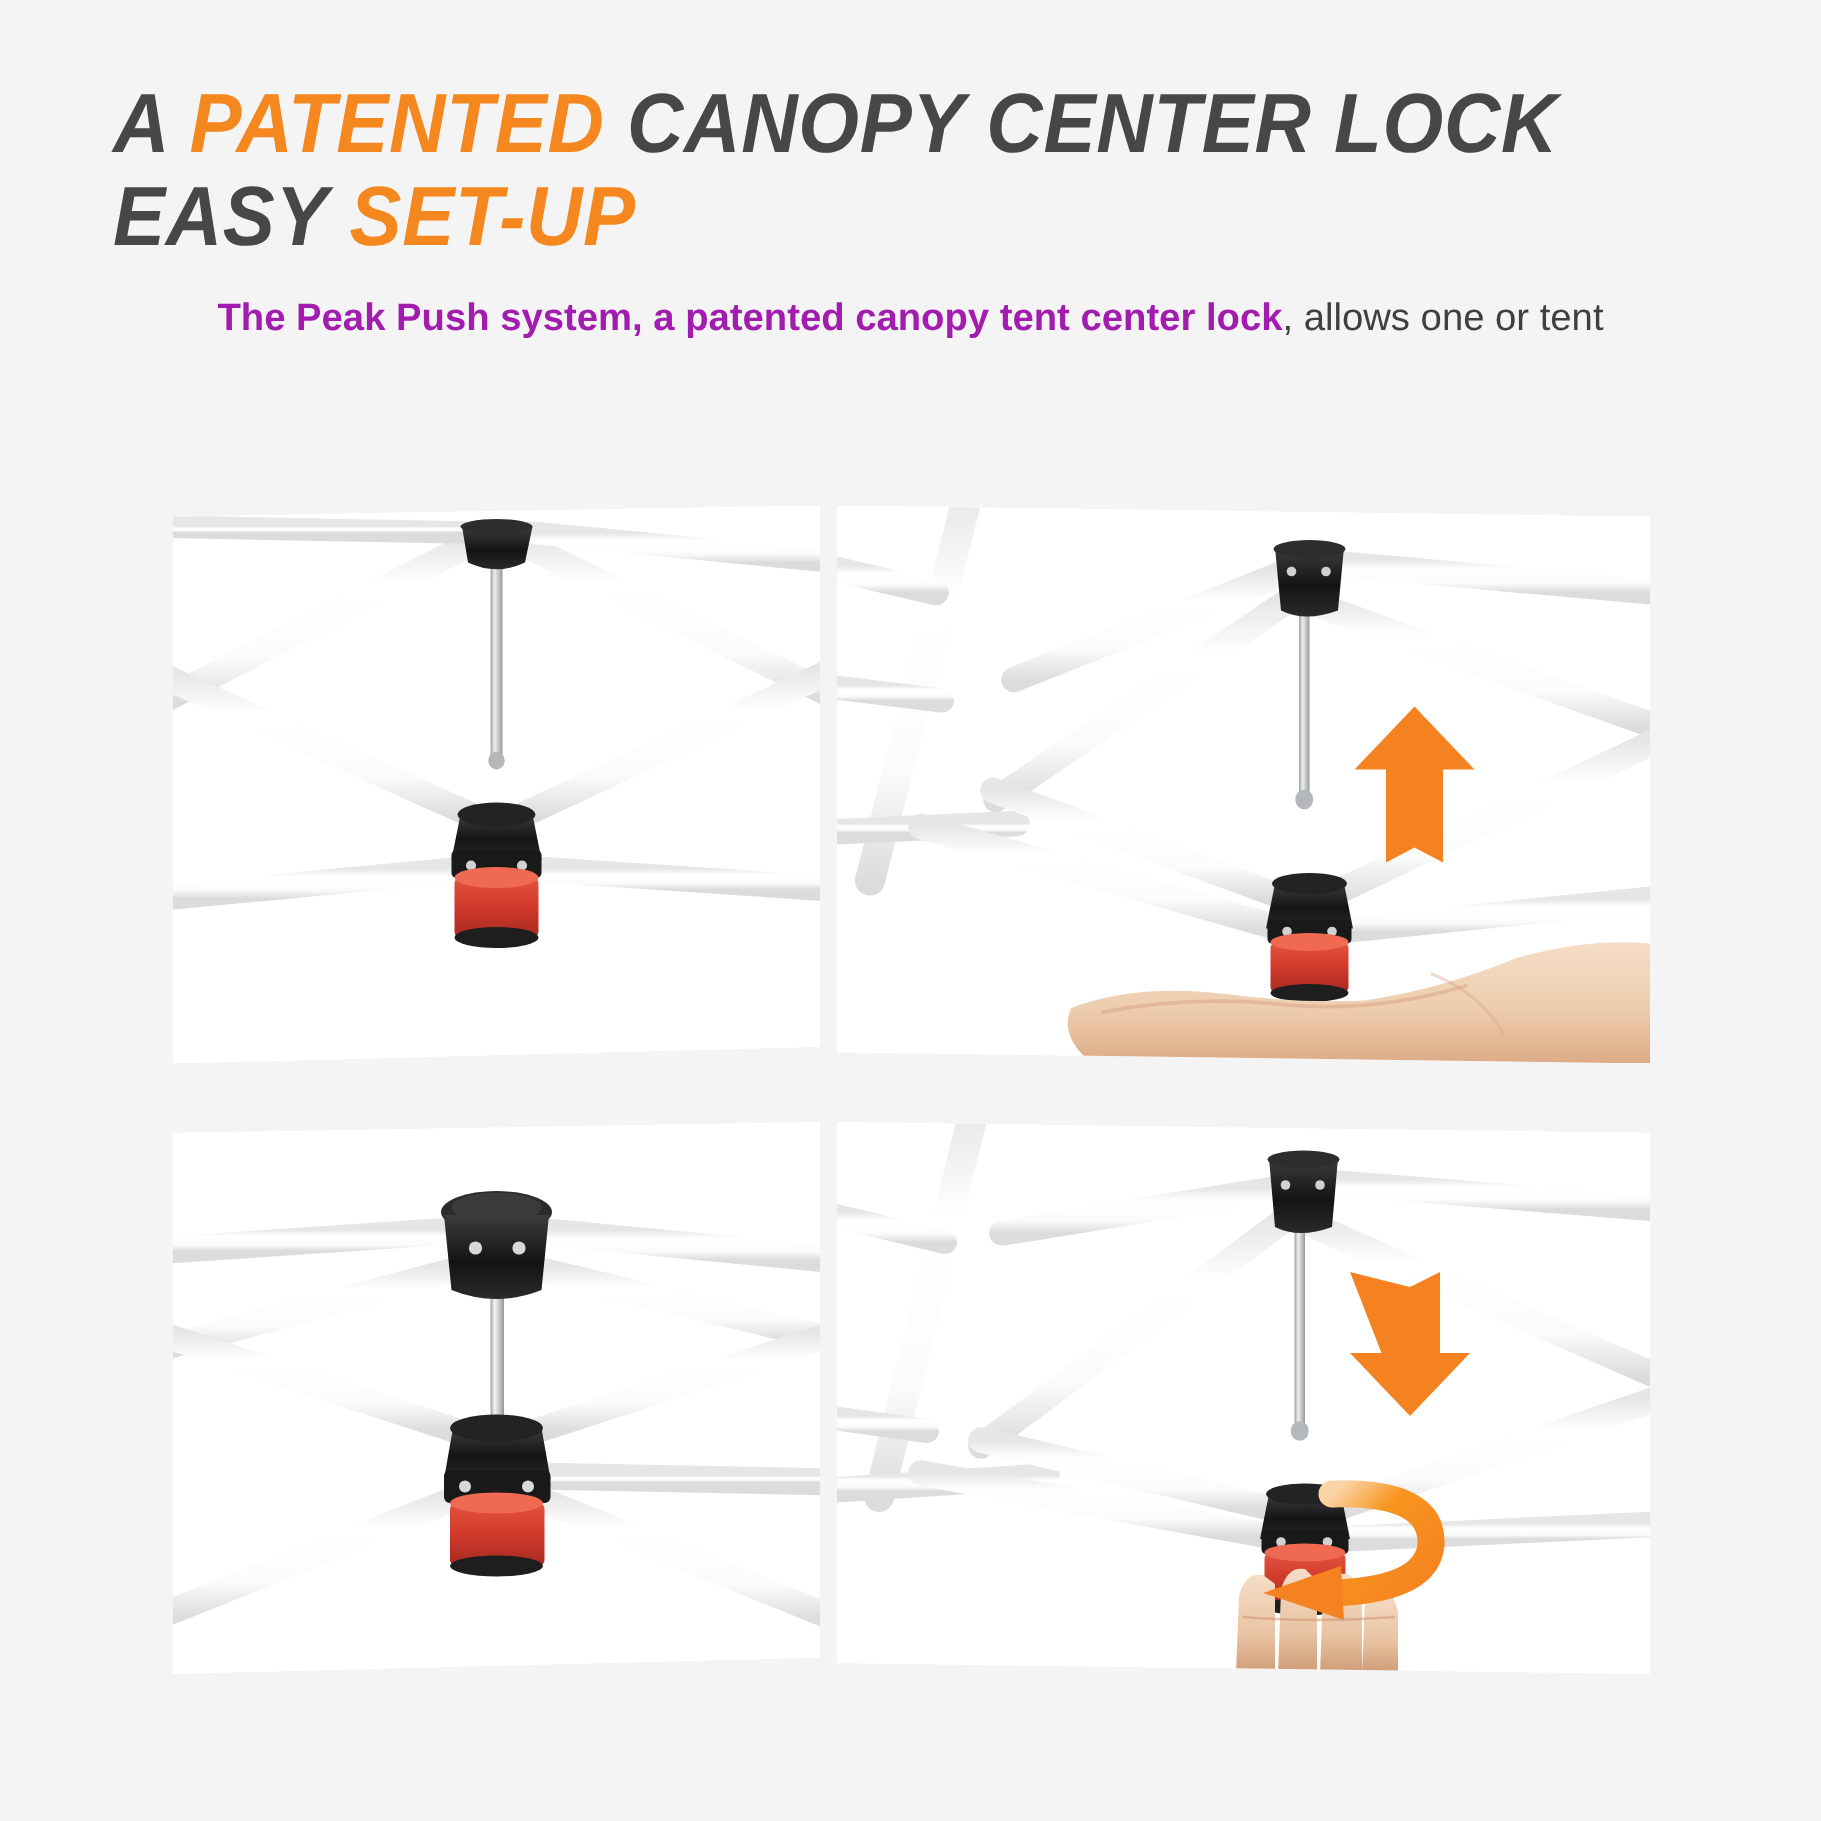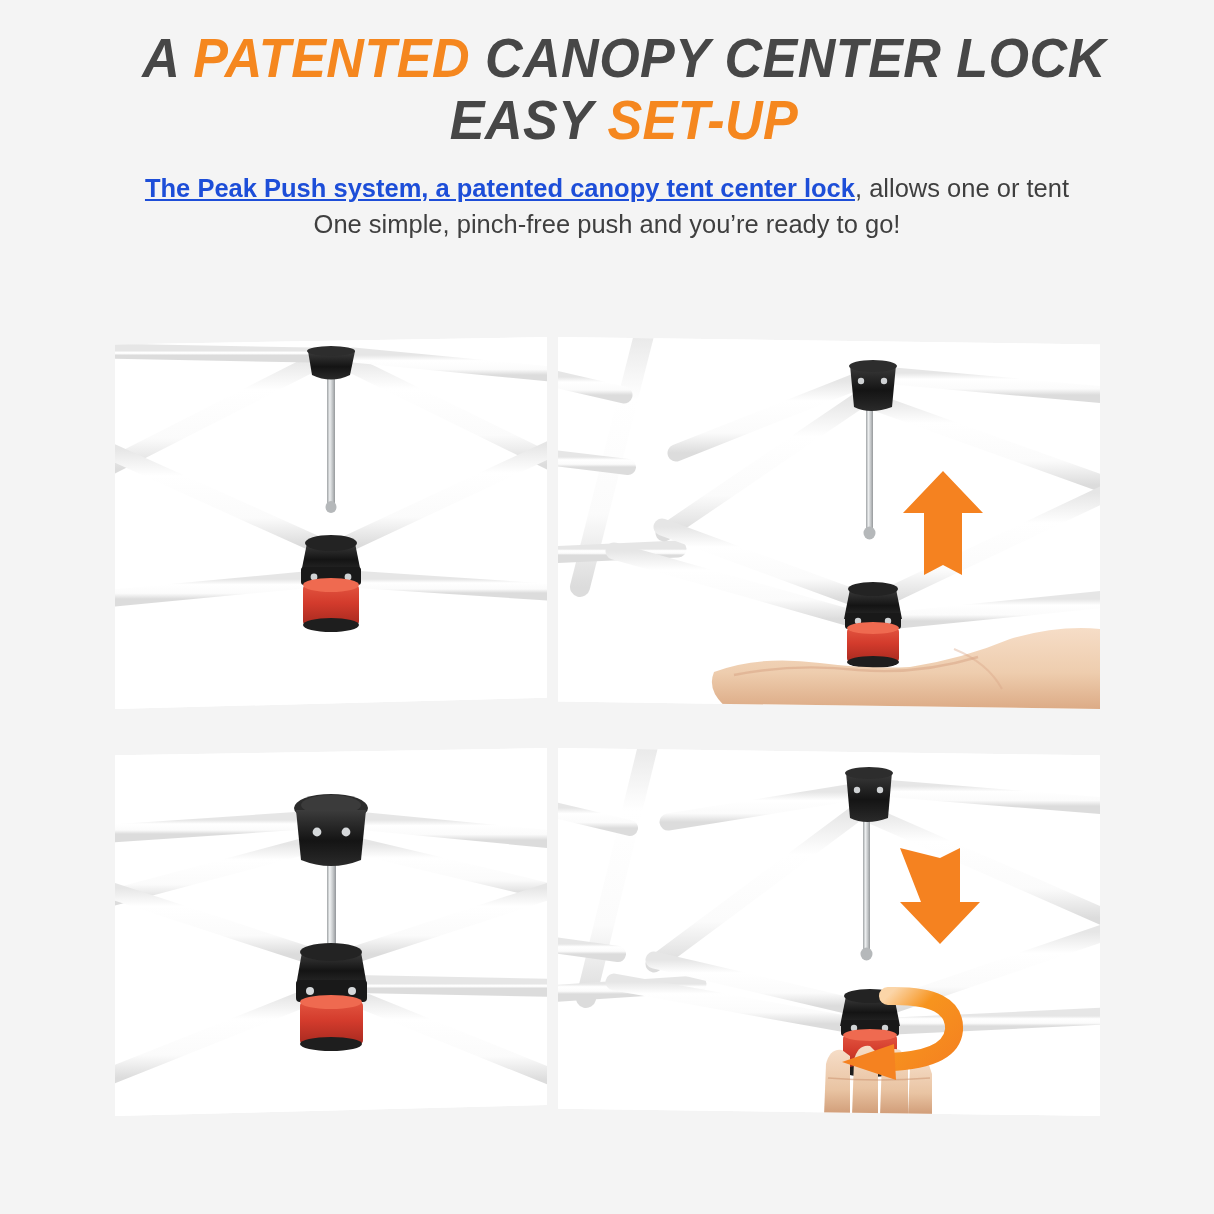--- a/index.html
+++ b/index.html
@@ -10,22 +10,21 @@
     width: 1214px;
     height: 1214px;
     background: #f4f4f4;
     font-family: "Liberation Sans", sans-serif;
     overflow: hidden;
     position: relative;
   }
 
   
   .headline {
-    text-align: center;
-    padding-top: 30px;
+    padding-top: 54px;
     line-height: 1.0;
     margin-left: 34px;
   }
   .headline-line {
     font-family: "Liberation Sans Narrow", "Liberation Sans", sans-serif;
     font-weight: bold;
     font-style: italic;
     font-size: 56px;
     letter-spacing: 0.5px;
     color: #474747;
@@ -38,21 +37,21 @@
 
   
   .bodycopy {
     margin: 22px auto 0 auto;
     width: 1060px;
     text-align: center;
     color: #3f3f3f;
     font-size: 25.5px;
     line-height: 1.42;
   }
-  .bodycopy b { font-weight: bold; color: #1d4ed8; text-decoration: underline; }
+  .bodycopy b { font-weight: bold; color: #a21caf; }
 
   
   .panels { position: absolute; left: 0; top: 0; width: 1214px; height: 1214px; pointer-events: none; }
   .panel {
     position: absolute;
     background: #ffffff;
     overflow: hidden;
     pointer-events: auto;
   }
   
@@ -71,21 +70,20 @@
 </head>
 <body>
 
 <div class="headline">
   <div class="headline-line headline-line-1"><span>A </span><span class="hl-orange">PATENTED</span><span> CANOPY CENTER LOCK</span></div>
   <div class="headline-line headline-line-2"><span>EASY </span><span class="hl-orange">SET-UP</span></div>
 </div>
 
 <div class="bodycopy">
   <div><b>The Peak Push system, a patented canopy tent center lock</b><span>, allows one or tent</span></div>
-  <div>One simple, pinch-free push and you’re ready to go!</div>
 </div>
 
 <div class="panels">
 
   <div class="panel p1">
     <div class="photo">
       <svg viewBox="0 0 432 372" preserveAspectRatio="none">
         <defs>
           <linearGradient id="tubeA" x1="0" y1="0" x2="0" y2="1">
             <stop offset="0%" stop-color="#e6e6e6"></stop>

